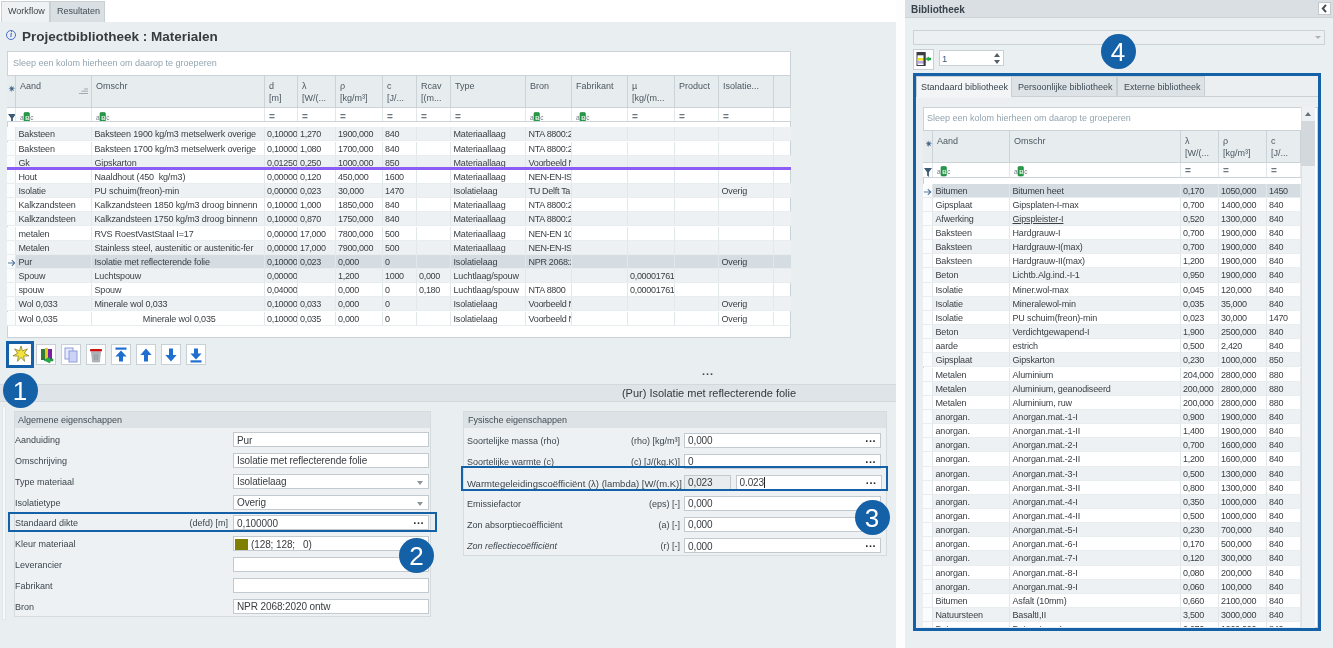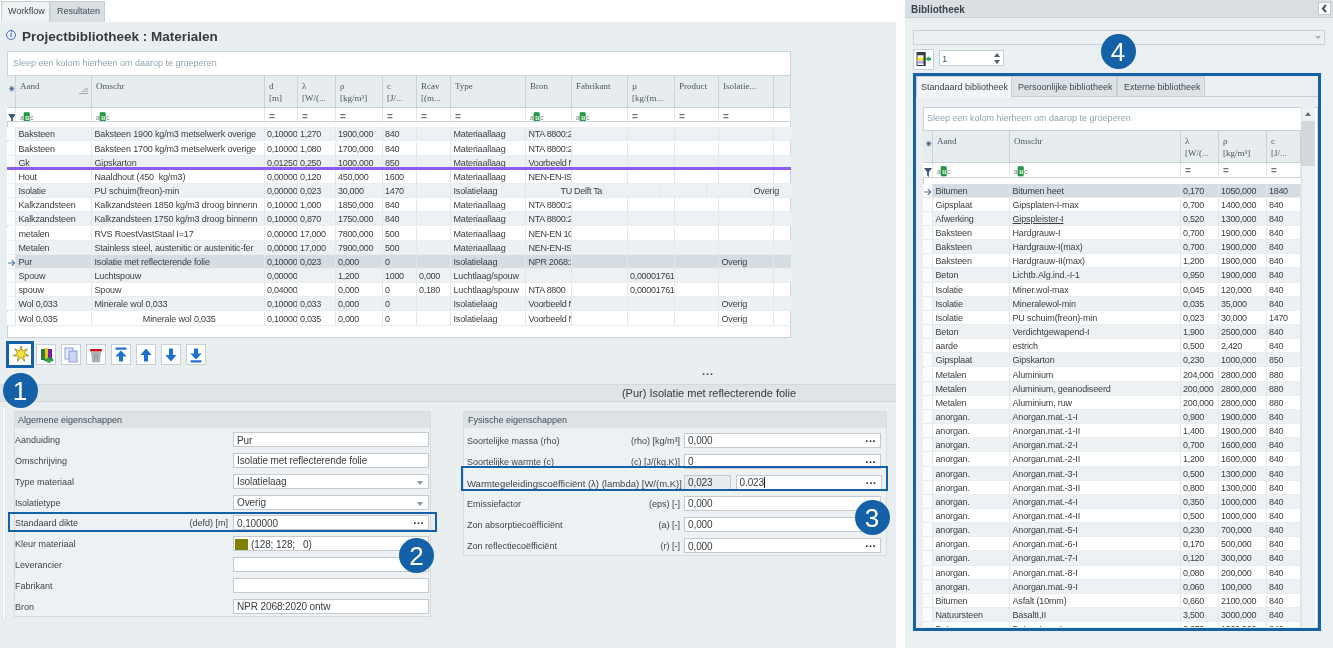--- a/index.html
+++ b/index.html
@@ -1,20 +1,20 @@
 <!DOCTYPE html>
 <html><head><meta charset="utf-8">
 <style>
 *{margin:0;padding:0;box-sizing:border-box;}
 html,body{width:1333px;height:648px;overflow:hidden;}
 body{font-family:"Liberation Sans",sans-serif;font-size:9px;color:#3b4045;background:#fff;position:relative;}
 .a{position:absolute;}
 .row{position:absolute;display:flex;white-space:nowrap;overflow:hidden;}
 .c{flex:none;overflow:hidden;padding:2px 0 0 2.5px;border-right:1px solid #e2e7ea;height:100%;line-height:11px;letter-spacing:-0.15px;}
-.hc{flex:none;overflow:hidden;padding:5px 0 0 4px;border-right:1px solid #ccd3d8;height:100%;color:#4c5862;line-height:11.5px;font-family:Liberation Serif, serif;}
+.hc{flex:none;overflow:hidden;padding:5px 0 0 4px;border-right:1px solid #ccd3d8;height:100%;color:#4c5862;line-height:11.5px;}
 .fc{flex:none;overflow:hidden;padding:3px 0 0 4px;border-right:1px solid #e2e7ea;height:100%;color:#5a656d;}
 .n{padding-left:2px !important;letter-spacing:-0.3px !important;}
 .t{letter-spacing:-0.3px !important;}
 .odd{background:#eef1f3;}
 .sel{background:#d5dde2;}
 .inp{position:absolute;background:#fff;border:1px solid #c2cacf;padding:1.5px 3px 0 3px;overflow:hidden;white-space:nowrap;height:15px;color:#383d42;font-size:10px;letter-spacing:-0.1px;}
 .lbl{position:absolute;color:#3d464e;white-space:nowrap;font-size:9px;}
 .unit{position:absolute;color:#3d464e;white-space:nowrap;text-align:right;font-size:9px;}
 .dots{position:absolute;right:4px;top:-2px;font-weight:bold;color:#23282c;letter-spacing:0.5px;font-size:11px;}
 .circ{position:absolute;background:#1561a7;border-radius:50%;color:#fff;text-align:center;z-index:50;}
@@ -185,21 +185,21 @@
 <div class="row odd" style="left:7px;top:184.0px;width:784px;height:14.17px;border-bottom:1px solid #e8edef;">
 <div class="c" style="width:9px;padding:2px 0 0 1px;background:#fbfcfd;"></div>
 <div class="c" style="width:76px;">Isolatie</div>
 <div class="c" style="width:173px;">PU schuim(freon)-min</div>
 <div class="c n" style="width:33px;">0,00000</div>
 <div class="c n" style="width:38px;">0,023</div>
 <div class="c n" style="width:47px;">30,000</div>
 <div class="c n" style="width:34px;">1470</div>
 <div class="c n" style="width:34px;"></div>
 <div class="c" style="width:75px;">Isolatielaag</div>
-<div class="c t" style="width:46px;margin-left:32px;">TU Delft Ta</div>
+<div class="c t" style="width:46px;">TU Delft Ta</div>
 <div class="c" style="width:56px;"></div>
 <div class="c n" style="width:47px;"></div>
 <div class="c" style="width:44px;"></div>
 <div class="c" style="width:55px;">Overig</div>
 <div class="c" style="width:17px;border-right:none;"></div>
 </div>
 <div class="row " style="left:7px;top:198.1px;width:784px;height:14.17px;border-bottom:1px solid #e8edef;">
 <div class="c" style="width:9px;padding:2px 0 0 1px;background:#fbfcfd;"></div>
 <div class="c" style="width:76px;">Kalkzandsteen</div>
 <div class="c" style="width:173px;">Kalkzandsteen 1850 kg/m3 droog binnenn</div>
@@ -427,21 +427,21 @@
 <div class="inp" style="left:684px;top:453.6px;width:197px;">0<div class="dots">...</div></div>
 <div class="lbl" style="left:467px;top:477.7px;font-size:9.5px;">Warmtegeleidingscoëfficiënt (λ) (lambda) [W/(m.K)]</div>
 <div class="inp" style="left:684px;top:474.7px;width:47px;background:#e9ecee;">0,023</div>
 <div class="inp" style="left:735.5px;top:474.7px;width:146px;">0.023<span style="border-left:1px solid #222;"></span><div class="dots">...</div></div>
 <div class="lbl" style="left:467px;top:498.8px;">Emissiefactor</div>
 <div class="unit" style="left:540px;top:498.8px;width:140px;">(eps) [-]</div>
 <div class="inp" style="left:684px;top:495.8px;width:197px;">0,000</div>
 <div class="lbl" style="left:467px;top:519.9px;">Zon absorptiecoëfficiënt</div>
 <div class="unit" style="left:540px;top:519.9px;width:140px;">(a) [-]</div>
 <div class="inp" style="left:684px;top:516.9px;width:197px;">0,000</div>
-<div class="lbl" style="left:467px;top:541.0px;">Zon reflectiecoëfficiënt</div>
+<div class="lbl" style="left:467px;top:541.0px;font-style:italic;">Zon reflectiecoëfficiënt</div>
 <div class="unit" style="left:540px;top:541.0px;width:140px;">(r) [-]</div>
 <div class="inp" style="left:684px;top:538.0px;width:197px;">0,000<div class="dots">...</div></div>
 <div class="a" style="left:461px;top:466px;width:427px;height:25px;border:2.5px solid #1561a7;z-index:20;"></div>
 <div class="a" style="left:913px;top:30px;width:412px;height:14.5px;background:#edf0f2;border:1px solid #ccd3d8;"></div>
 <div class="a" style="left:1315px;top:35.5px;width:0;height:0;border-left:3px solid transparent;border-right:3px solid transparent;border-top:3.5px solid #aab3b9;"></div>
 <div class="a" style="left:913px;top:49px;width:21px;height:21px;background:#fff;border:1px solid #c9d0d5;">
     <svg width="15" height="15" viewBox="0 0 15 15" style="display:block;margin:2px 0 0 2px;">
       <rect x="1" y="0.5" width="8" height="13" fill="#fff" stroke="#3a3f44" stroke-width="1"></rect>
       <rect x="1" y="0.5" width="8" height="2.8" fill="#3a3f44"></rect>
       <rect x="1.5" y="6" width="7" height="2.6" fill="#ece226"></rect>
@@ -501,21 +501,21 @@
 <div class="fc" style="width:34px;padding-top:2px;"><span class="eq">=</span></div>
 </div>
 <div class="row sel" style="left:923px;top:183.5px;width:378px;height:14.15px;border-bottom:1px solid #e8edef;">
 <div class="c" style="width:10px;padding:2px 0 0 1px;background:#fbfcfd;"><svg width="9" height="8" viewBox="0 0 9 8" style="margin-top:2px;">
         <path d="M0 4 H6.5 M3.8 1.2 L6.8 4 L3.8 6.8" stroke="#54779c" stroke-width="1.1" fill="none"></path>
       </svg></div>
 <div class="c" style="width:77px;">Bitumen</div>
 <div class="c" style="width:171px;">Bitumen heet</div>
 <div class="c n" style="width:38px;">0,170</div>
 <div class="c n" style="width:48px;">1050,000</div>
-<div class="c n" style="width:34px;">1840</div>
+<div class="c n" style="width:34px;">1450</div>
 </div>
 <div class="row " style="left:923px;top:197.7px;width:378px;height:14.15px;border-bottom:1px solid #e8edef;">
 <div class="c" style="width:10px;padding:2px 0 0 1px;background:#fbfcfd;"></div>
 <div class="c" style="width:77px;">Gipsplaat</div>
 <div class="c" style="width:171px;">Gipsplaten-I-max</div>
 <div class="c n" style="width:38px;">0,700</div>
 <div class="c n" style="width:48px;">1400,000</div>
 <div class="c n" style="width:34px;">840</div>
 </div>
 <div class="row odd" style="left:923px;top:211.8px;width:378px;height:14.15px;border-bottom:1px solid #e8edef;">

